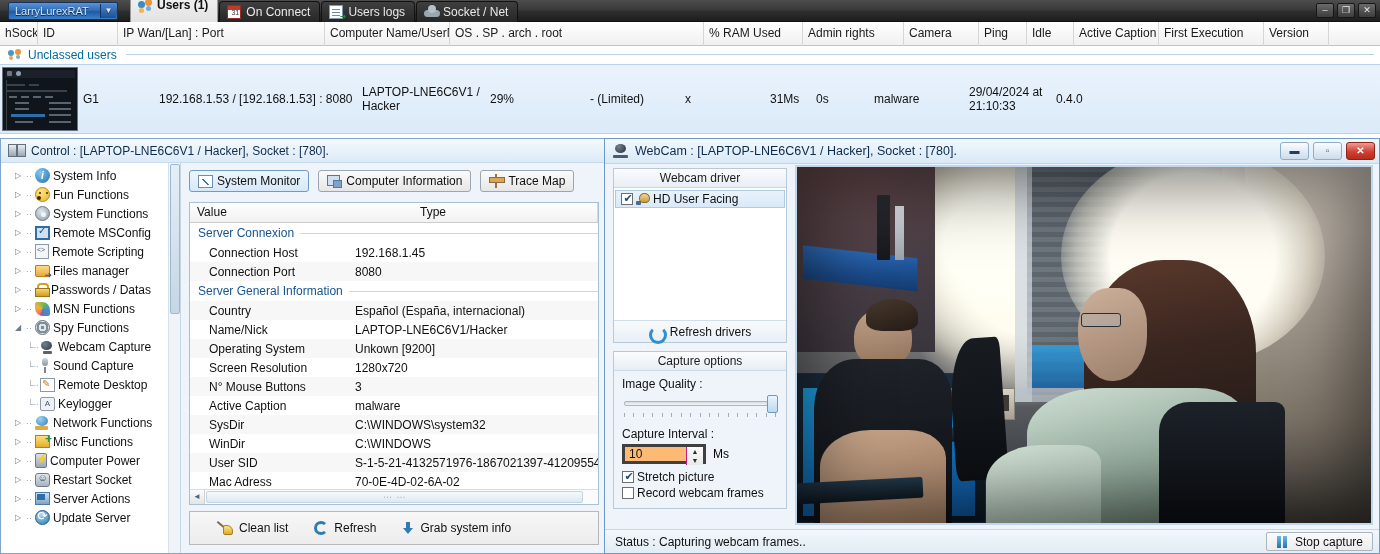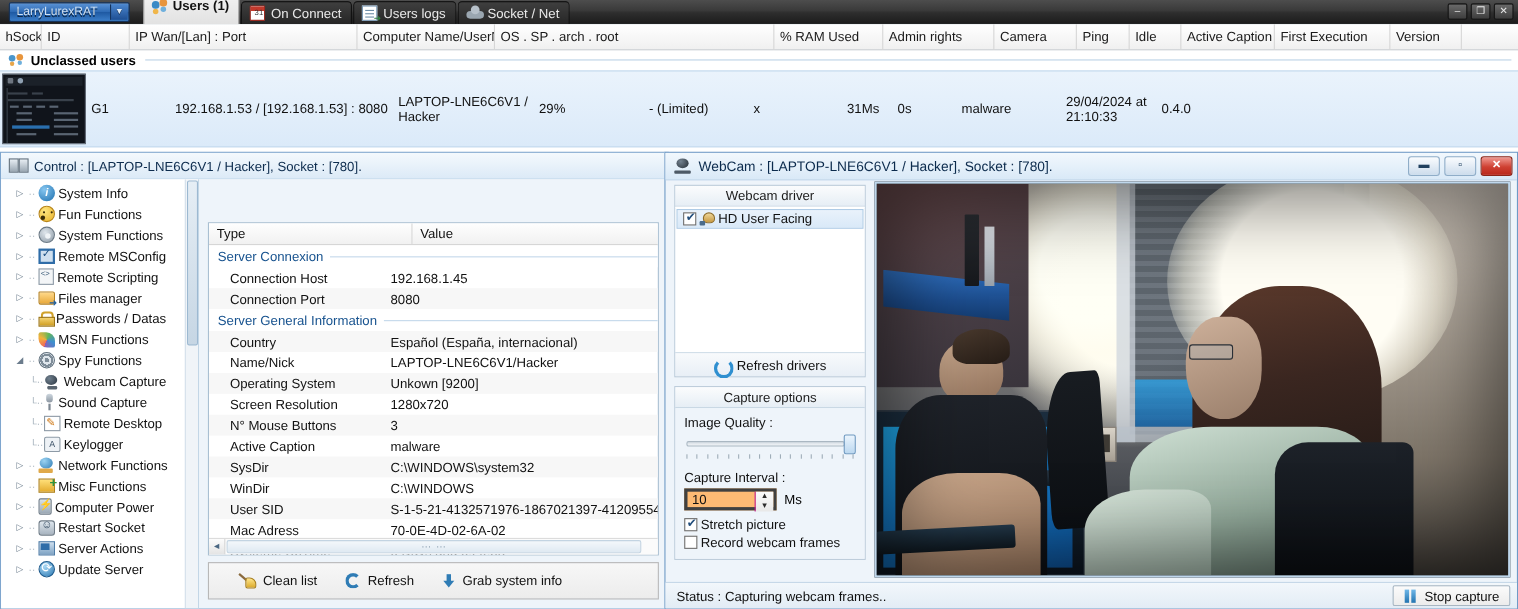--- a/index.html
+++ b/index.html
@@ -80,21 +80,21 @@
   
   .grid-body {
     position: absolute; left: 0; top: 46px; width: 1380px; height: 92px;
     background: #fff;
   }
   .group-row {
     height: 18px; display: flex; align-items: center; gap: 5px;
     padding-left: 8px; background: #fff;
     border-bottom: 1px solid #ffffff;
   }
-  .group-label { color: #000000; font-size: 12px; white-space: nowrap; font-weight: bold; }
+  .group-label { color: #0369a1; font-size: 12px; white-space: nowrap; }
   .group-line { flex: 1; height: 1px; background: #bcd2e6; margin: 0 6px 0 4px; }
   .grid-row {
     position: relative; height: 70px;
     background: linear-gradient(180deg,#eaf3fc,#dbeaf9);
     border: 1px solid #b8d3ec; border-left: none; border-right: none;
     display: flex; align-items: center;
   }
   .cell {
     height: 70px; display: flex; align-items: center; padding-left: 5px;
     font-size: 12px; color: #111; flex: none; overflow: hidden;
@@ -684,25 +684,39 @@
           </div>
           <div class="tnode">
             <span class="twist">▷</span>
             <span style="color: rgb(154, 168, 180); font-size: 9px; width: 6px;">··</span>
             <span class="tico ico i-update"></span>
             <span>Update Server</span>
           </div>
         </div>
 
       <div class="right-pane">
+        <div class="btnrow">
+          <div class="pbtn sel">
+            <span class="ico i-monitor"></span>
+            <span>System Monitor</span>
+          </div>
+          <div class="pbtn">
+            <span class="ico i-compinfo"></span>
+            <span>Computer Information</span>
+          </div>
+          <div class="pbtn">
+            <span class="ico i-trace"></span>
+            <span>Trace Map</span>
+          </div>
+        </div>
 
         <div class="lv">
           <div class="lv-head">
+            <div class="lv-th" style="flex:1;border-right:none;">Value</div>
             <div class="lv-th" style="width:185px;">Type</div>
-            <div class="lv-th" style="flex:1;border-right:none;">Value</div>
           </div>
           <div class="lv-rows" id="lv-rows">
               <div class="lv-group">
                 <span>Server Connexion</span>
                 <i></i>
               </div>
               <div class="lv-row">
                 <div class="k">Connection Host</div>
                 <div class="v">192.168.1.45</div>
               </div>

